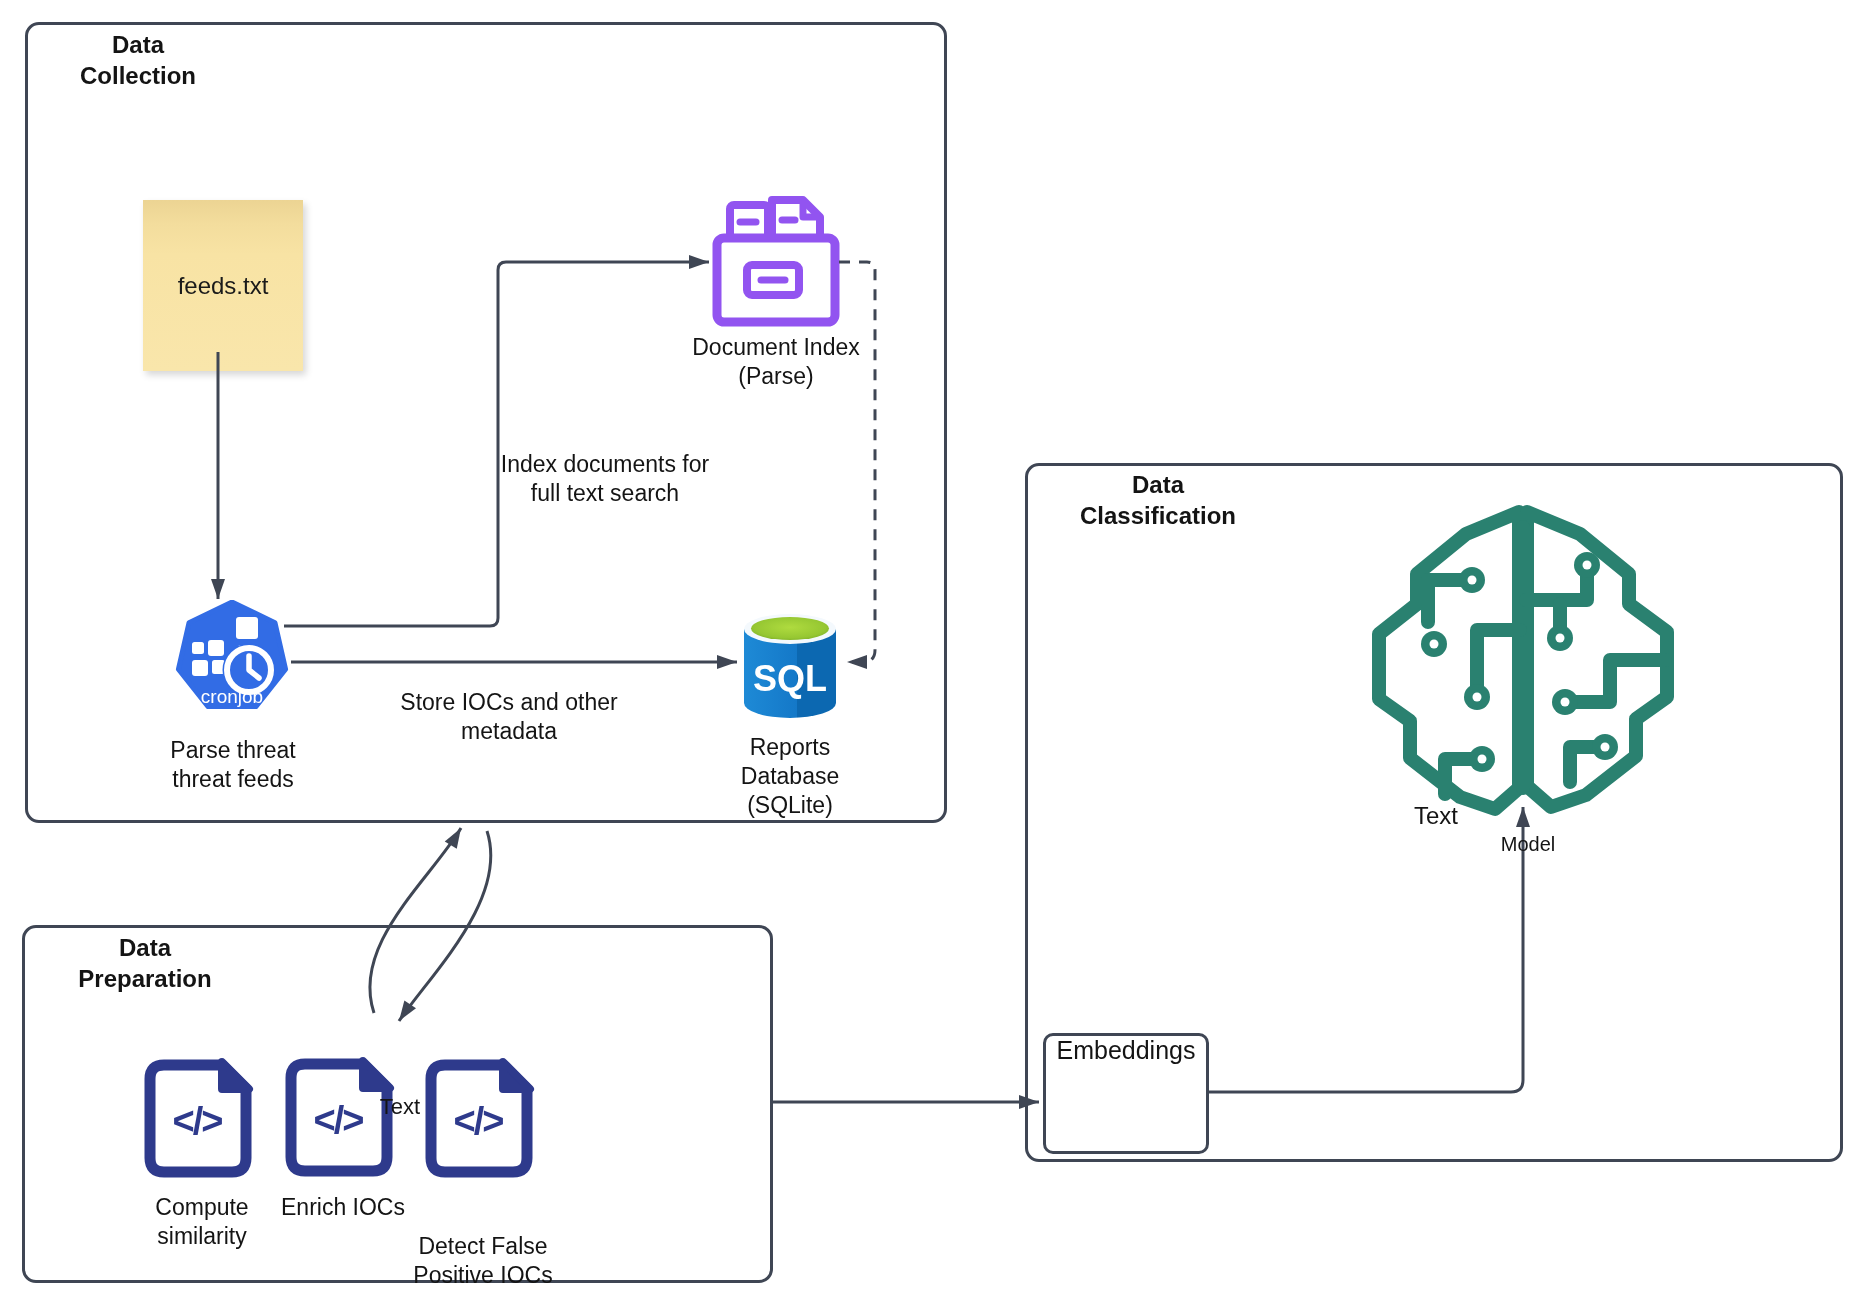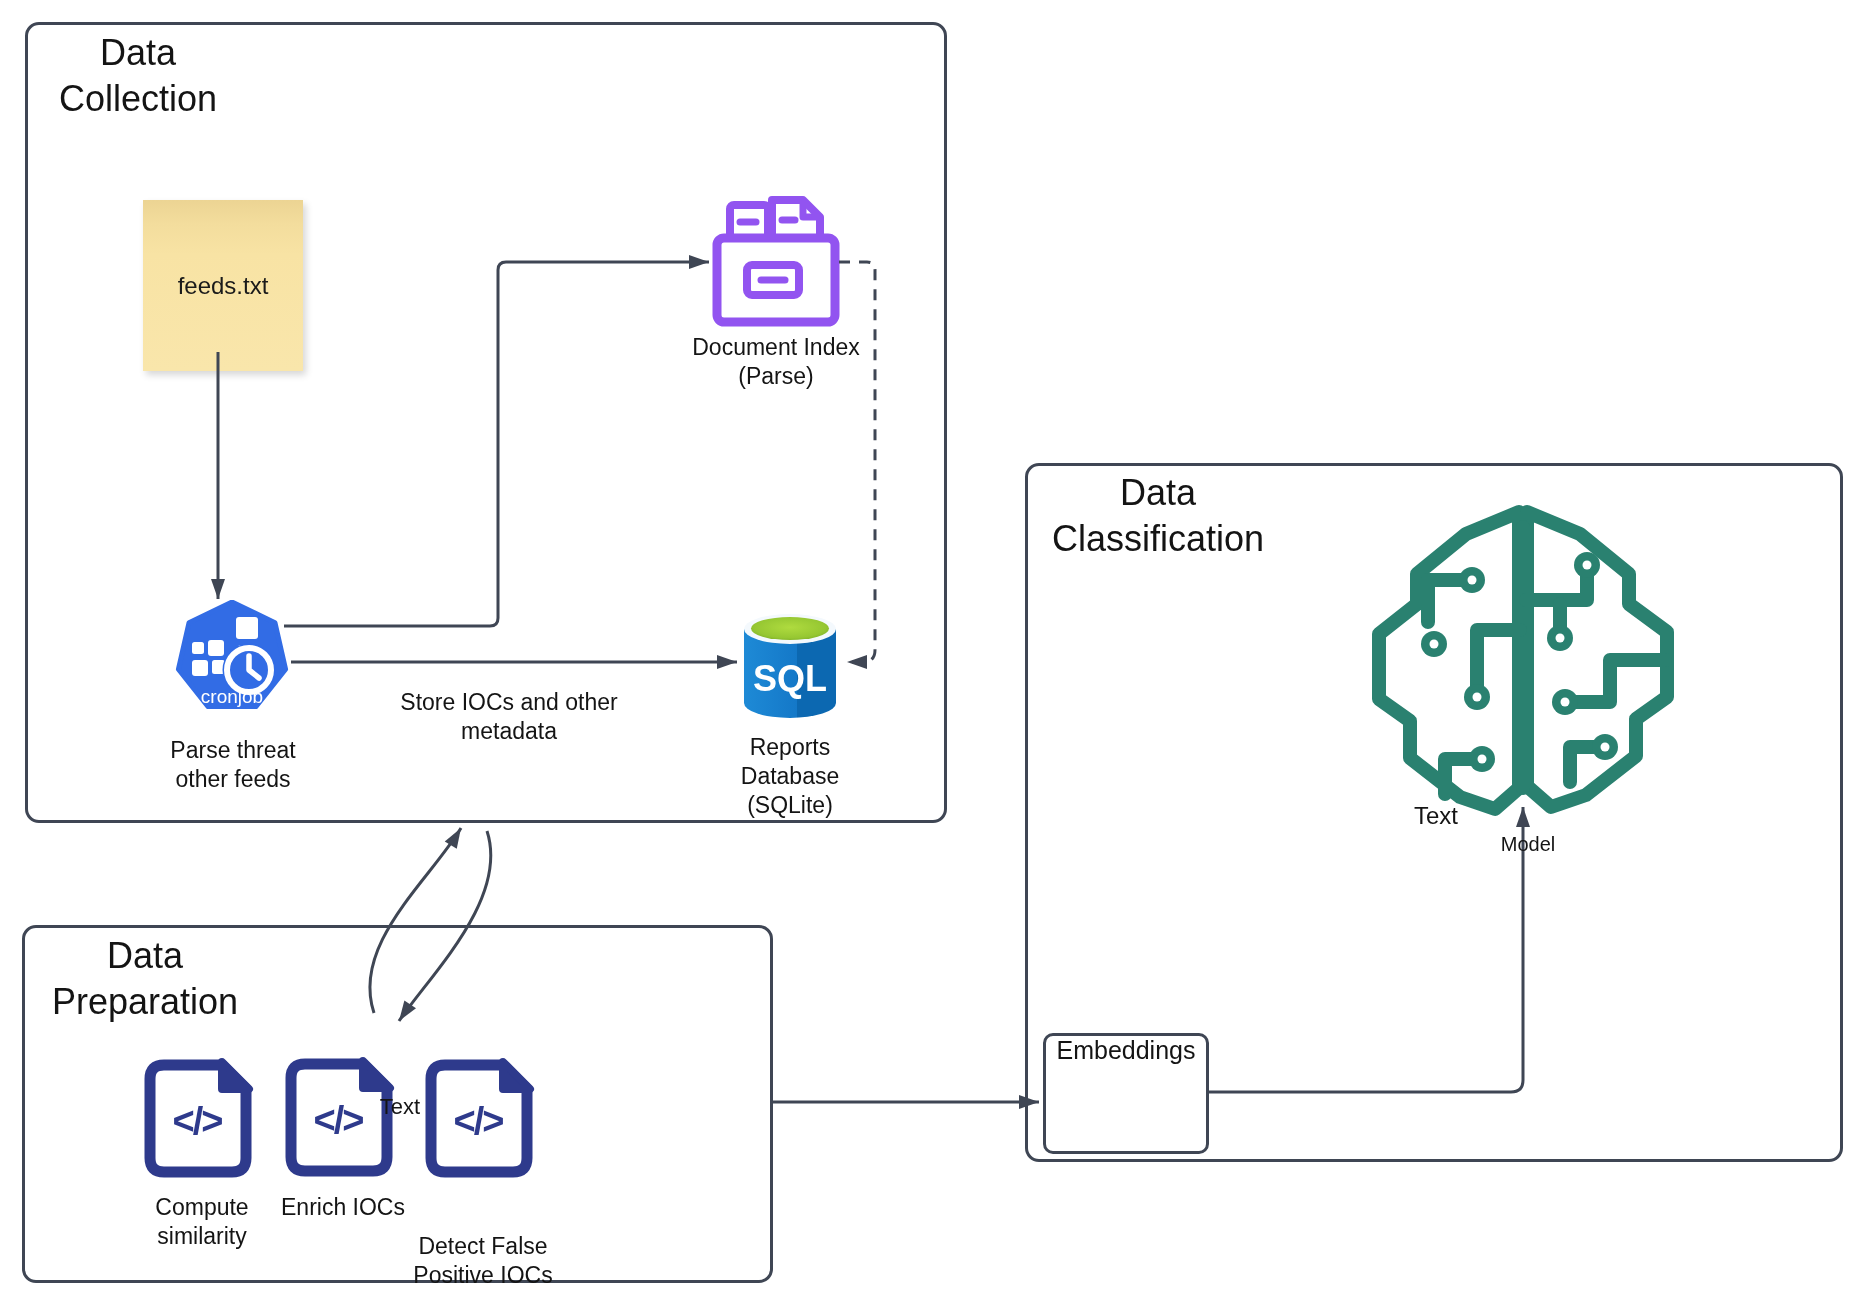--- a/index.html
+++ b/index.html
@@ -11,21 +11,21 @@
   *{box-sizing:border-box;margin:0;padding:0}
   html,body{background:#fff}
   body{font-family:"Liberation Sans",sans-serif;color:var(--ink)}
   #canvas{position:relative;width:1868px;height:1299px;background:#fff;overflow:hidden}
 
   .group-box{position:absolute;border:3px solid var(--line);border-radius:14px;background:transparent;z-index:1}
   #collection-box{left:25px;top:22px;width:922px;height:801px}
   #preparation-box{left:22px;top:925px;width:751px;height:358px}
   #classification-box{left:1025px;top:463px;width:818px;height:699px}
 
-  .box-title{position:absolute;z-index:6;font-size:36px;line-height:1.28;font-weight:400;color:var(--ink);text-align:center}
+  .box-title{position:absolute;z-index:6;font-size:24px;line-height:1.28;font-weight:700;color:var(--ink);text-align:center}
   .box-title span{display:block}
   #collection-title{left:38px;top:30px;width:200px}
   #preparation-title{left:32px;top:933px;width:226px}
   #classification-title{left:1033px;top:470px;width:250px}
 
   .note-text{position:absolute;z-index:6;font-size:23px;line-height:1.25;color:var(--ink);text-align:center}
   .note-text span{display:block}
 
   #idx-annotation{left:480px;top:450px;width:250px}
   #store-annotation{left:398px;top:688px;width:222px}
@@ -200,27 +200,31 @@
         <circle cx="200" cy="146" r="4.5"></circle>
       <circle cx="205" cy="210" r="4.5"></circle>
         <circle cx="245" cy="255" r="4.5"></circle>
     </g>
   </svg>
 
   <div id="embeddings-box">
     <span>Embeddings</span>
   </div>
 
+  <div class="note-text" id="idx-annotation">
+    <span>Index documents for</span>
+    <span>full text search</span>
+  </div>
   <div class="note-text" id="store-annotation">
     <span>Store IOCs and other</span>
     <span>metadata</span>
   </div>
   <div class="note-text" id="parse-label">
     <span>Parse threat</span>
-    <span>other feeds</span>
+    <span>threat feeds</span>
   </div>
   <div class="note-text" id="docindex-label">
     <span>Document Index</span>
     <span>(Parse)</span>
   </div>
   <div class="note-text" id="db-label">
     <span>Reports</span>
     <span>Database</span>
     <span>(SQLite)</span>
   </div>

